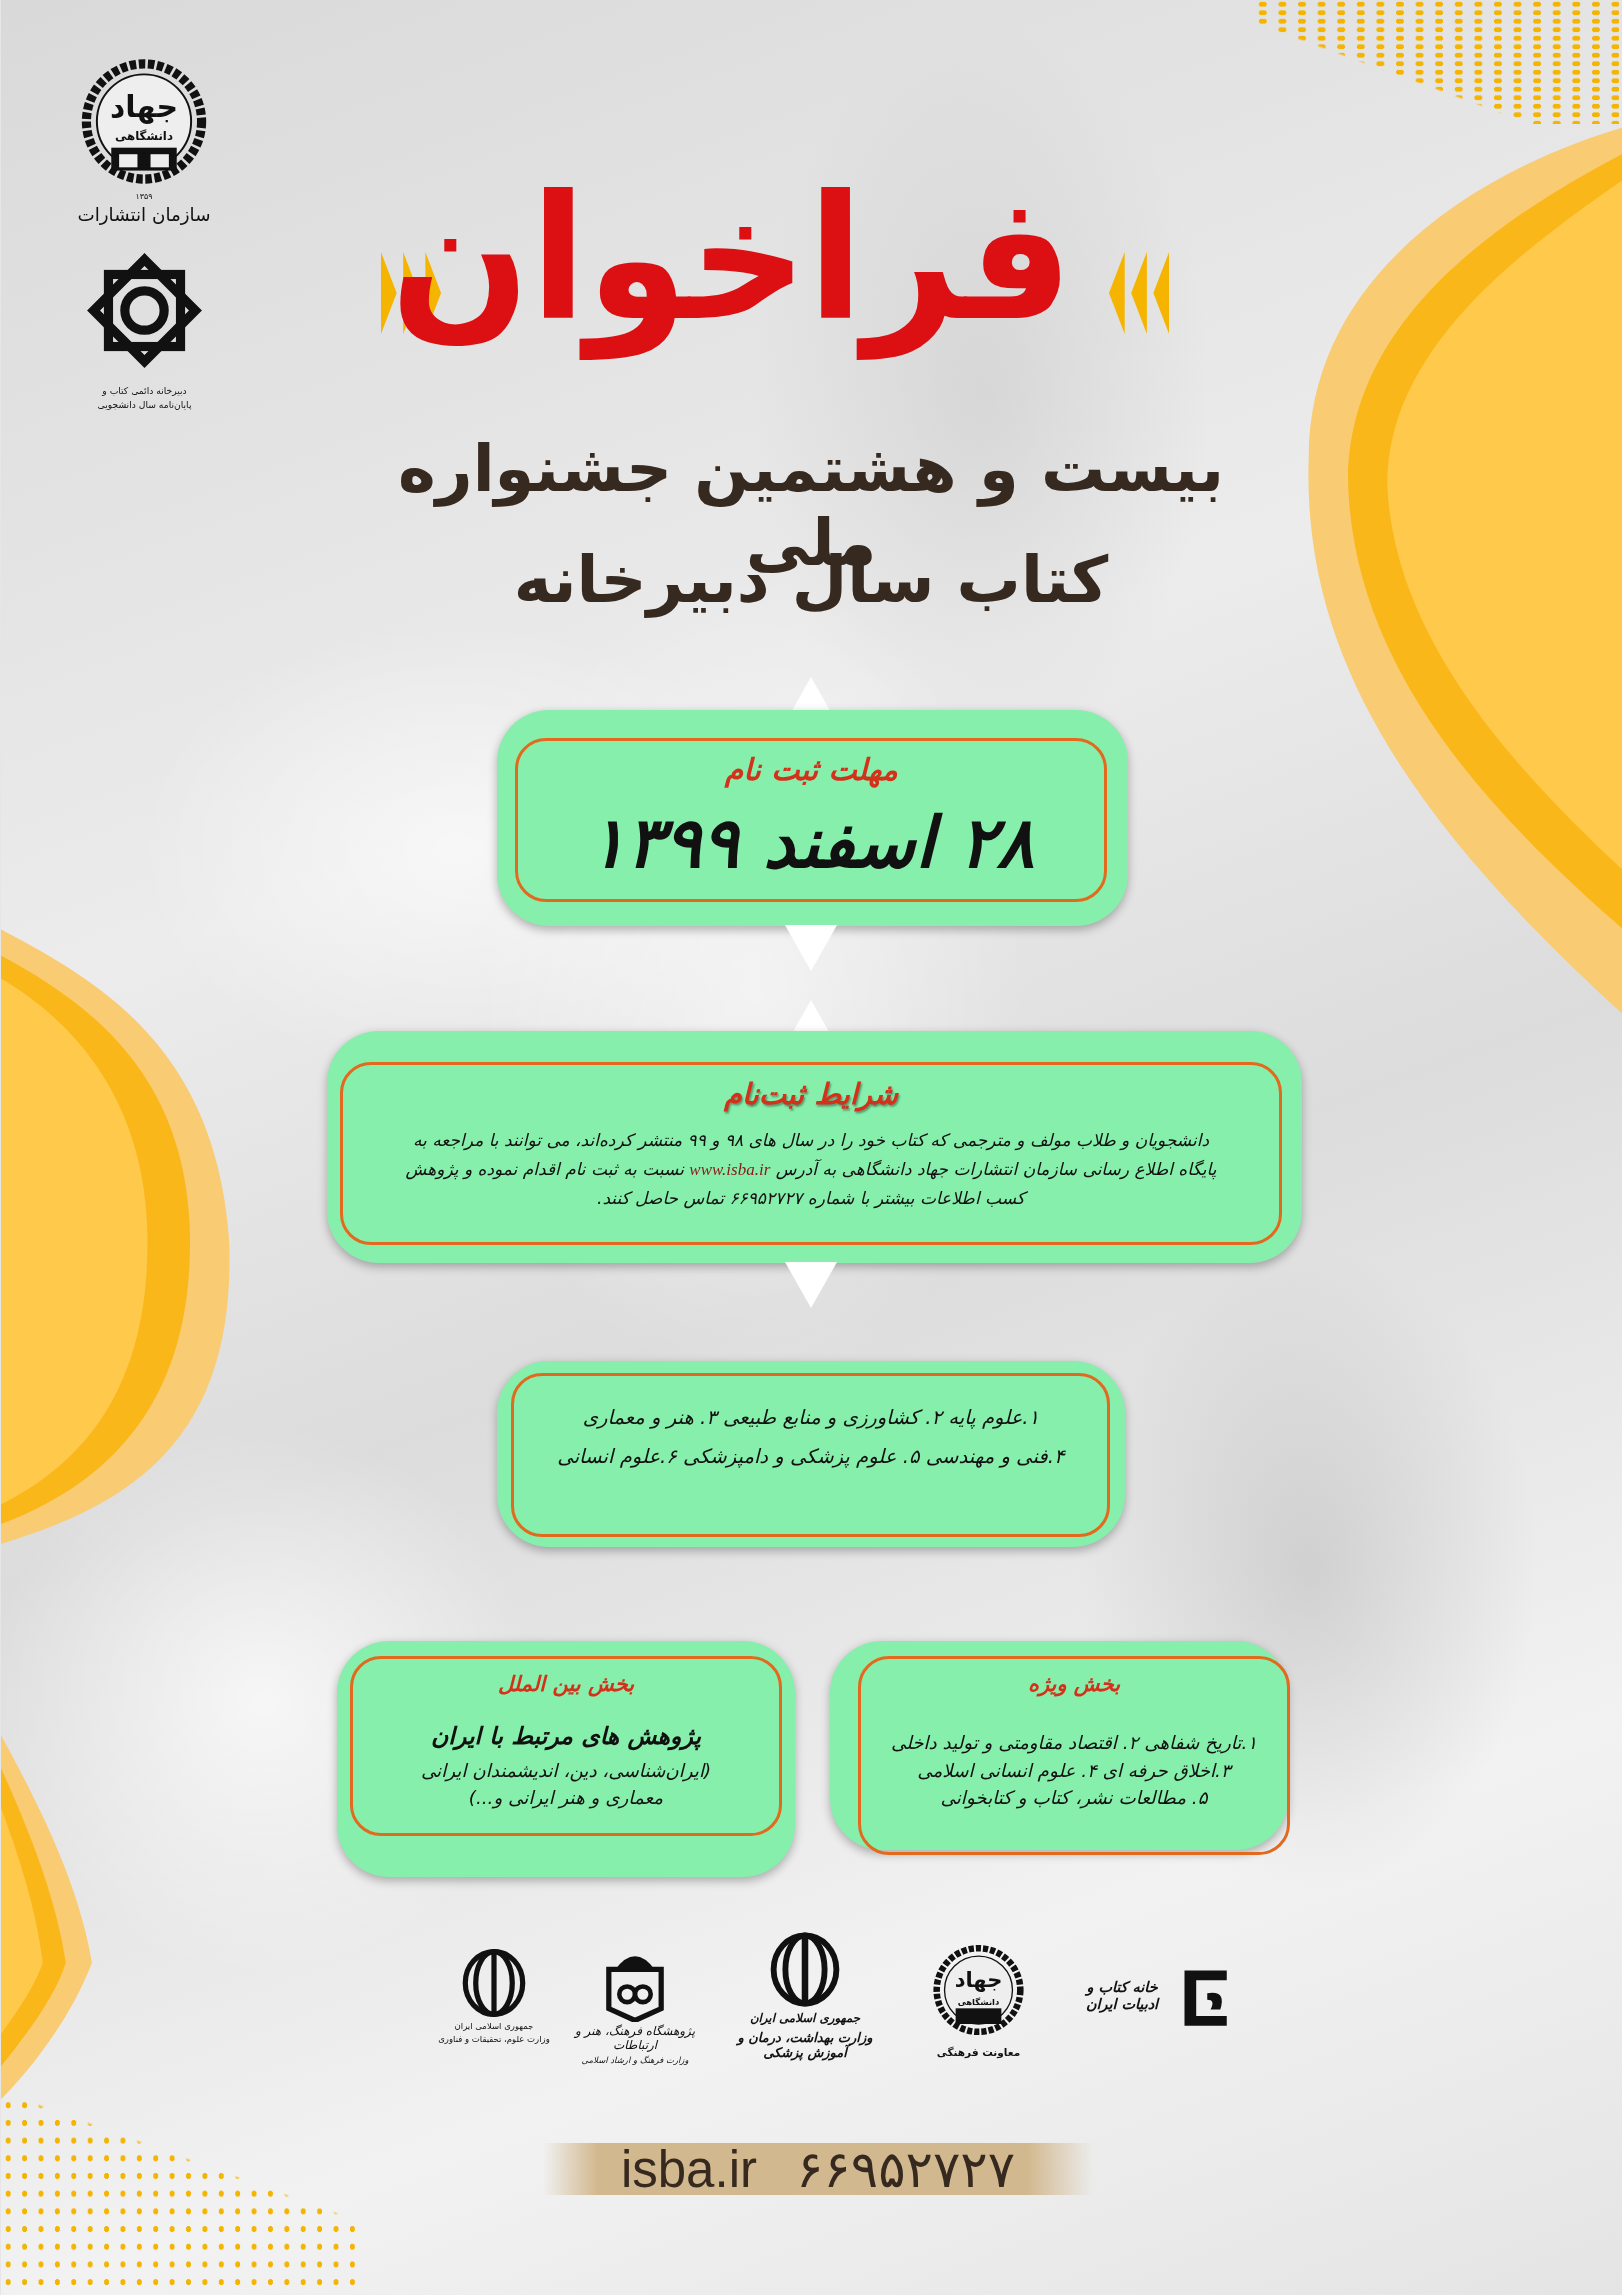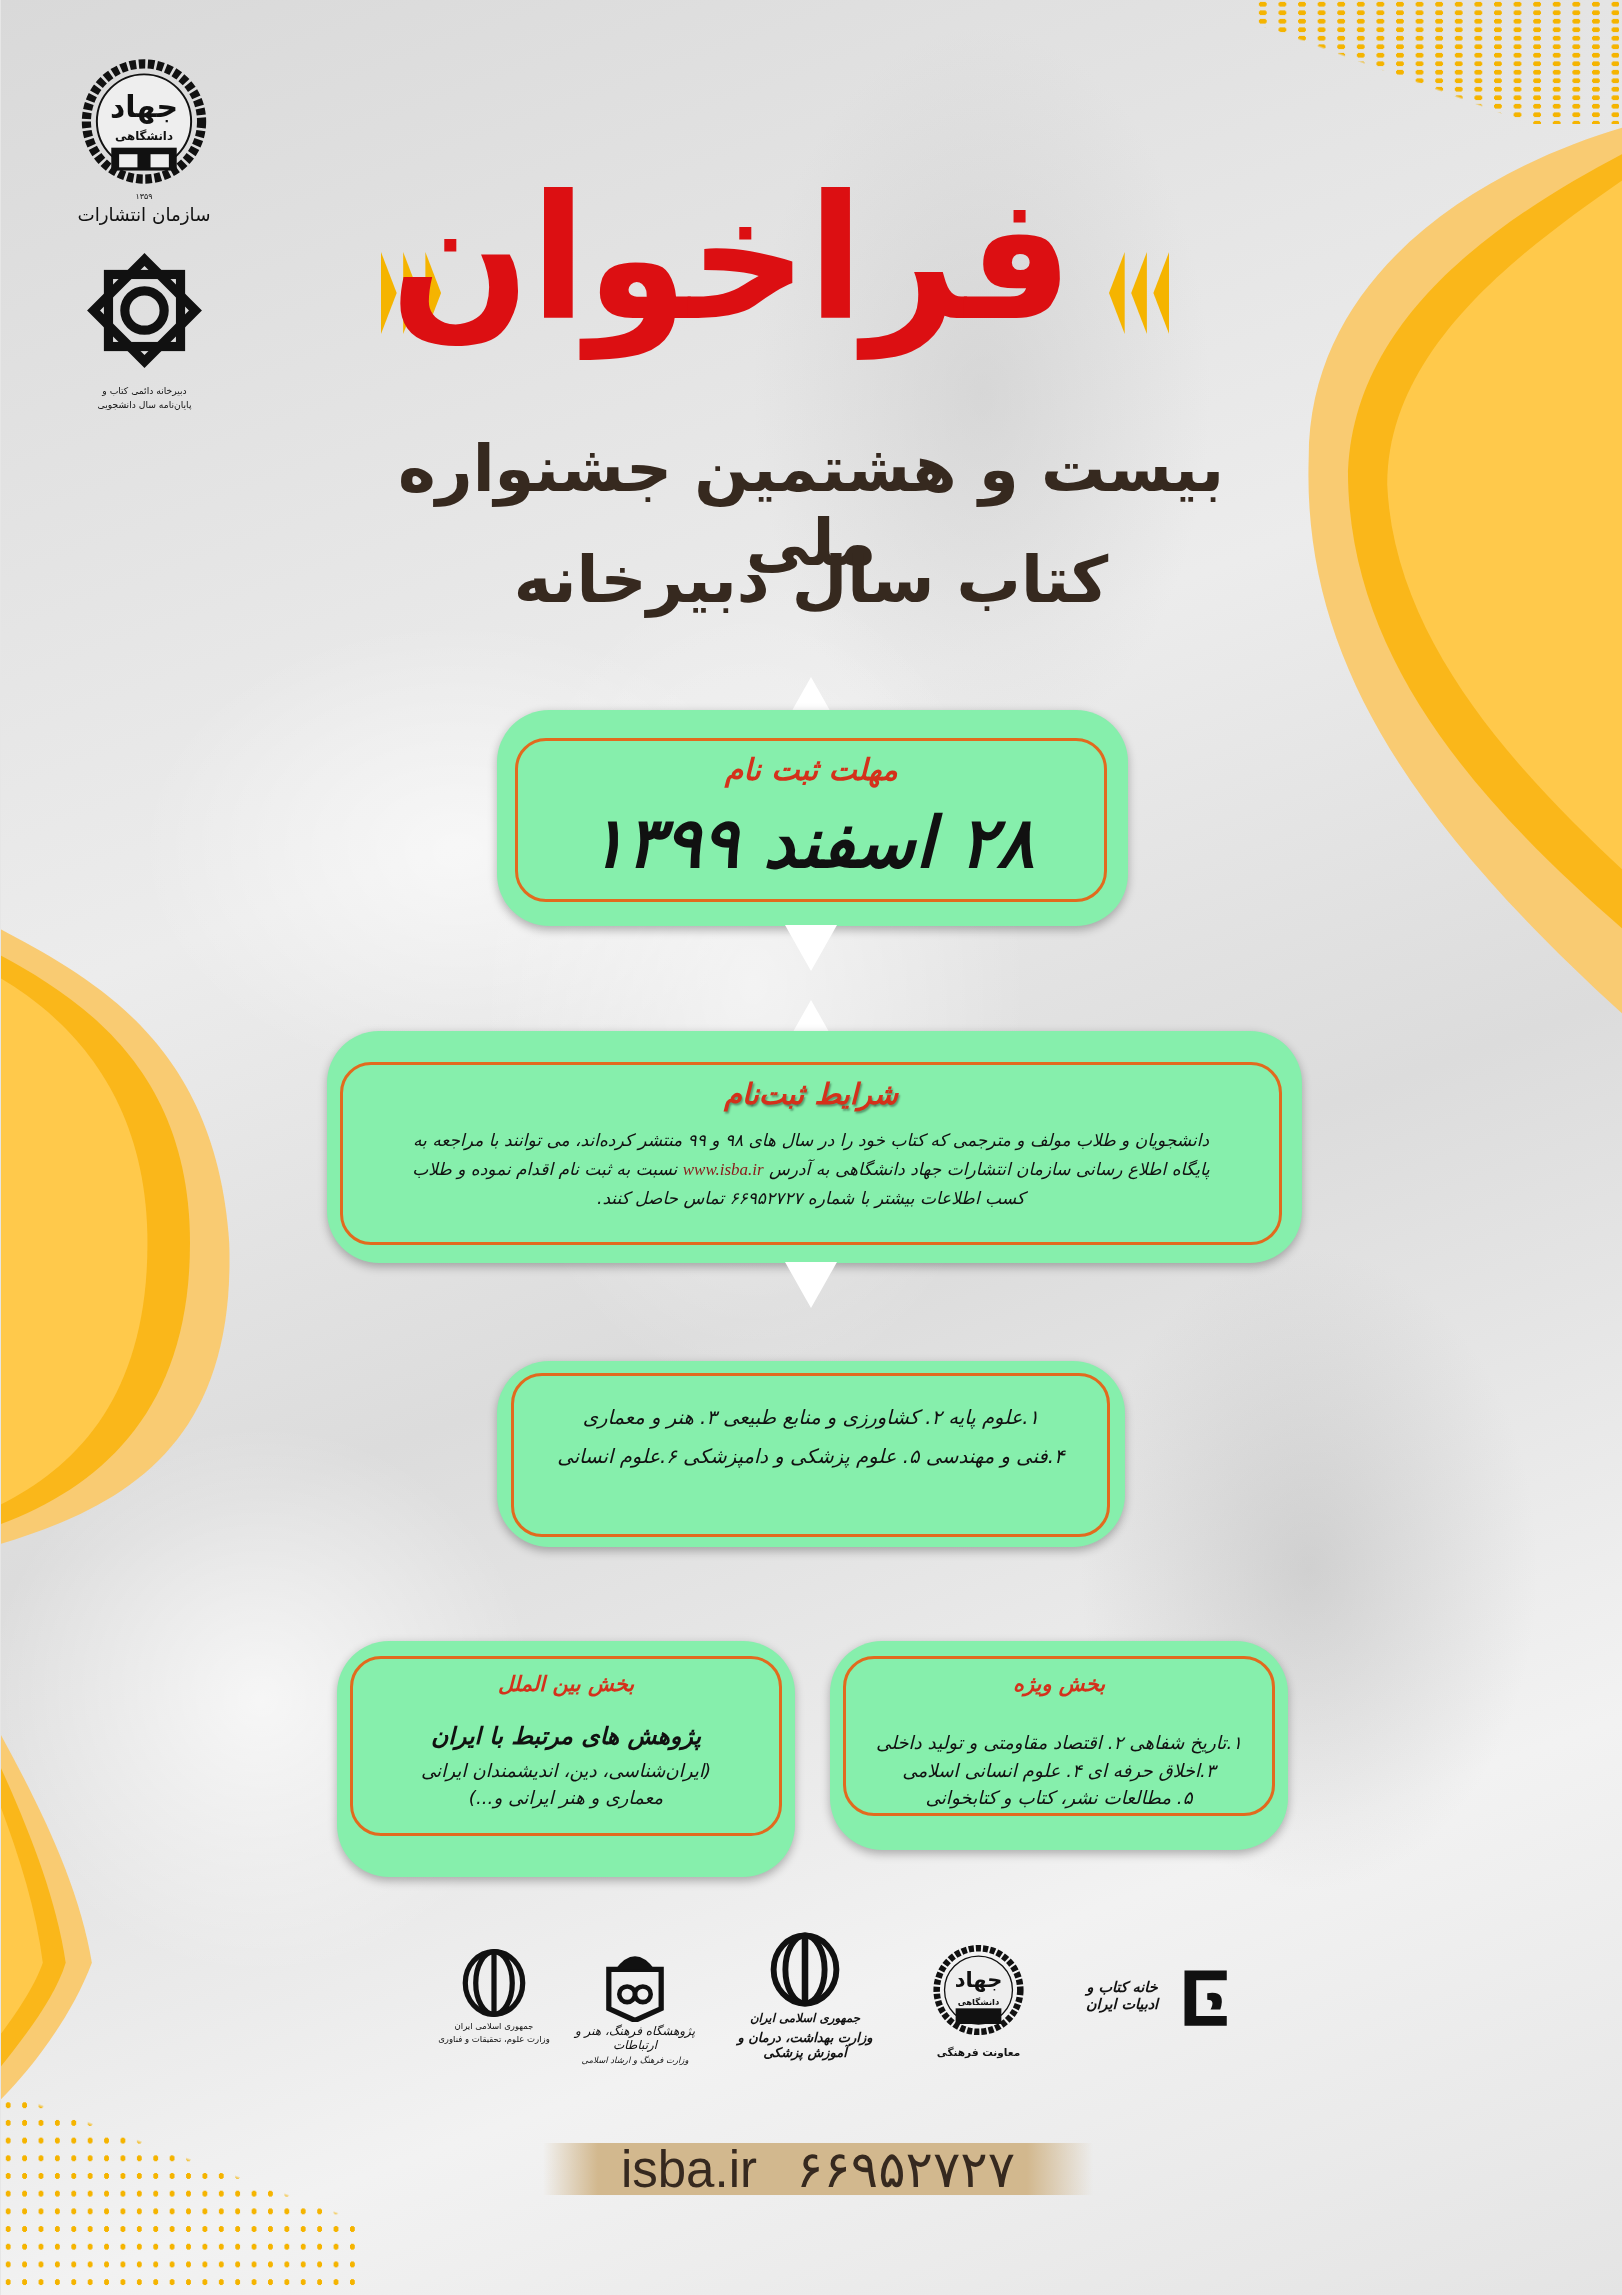--- a/index.html
+++ b/index.html
@@ -149,21 +149,21 @@
 
 <div class="pointer up" style="left:785px;top:1000px;"></div>
 <div class="bubble" style="left:327px;top:1031px;width:975px;height:232px;">
   <div class="inner" style="left:13px;top:31px;width:942px;height:183px;">
     <div class="h-red" style="font-size:29px;margin-top:11.8px;text-shadow:1.3px 2px 2px rgba(0,0,0,0.35);">شرایط ثبت‌نام</div>
     <div class="body-t" style="font-size:17px;margin-top:15.7px;line-height:29px;padding:0 11.8px;">
       <div>دانشجویان و طلاب مولف و مترجمی که کتاب خود را در سال های ۹۸ و ۹۹  منتشر کرده‌اند، می توانند با مراجعه به</div>
       <div>
         <span>پایگاه اطلاع رسانی سازمان انتشارات جهاد دانشگاهی به آدرس</span>
         <span class="link-red">www.isba.ir</span>
-        <span>نسبت به ثبت نام اقدام نموده و طلاب</span>
+        <span>نسبت به ثبت نام اقدام نموده و پژوهش</span>
       </div>
       <div>کسب اطلاعات بیشتر با شماره ۶۶۹۵۲۷۲۷ تماس حاصل کنند.</div>
     </div>
   </div>
 </div>
 <div class="pointer down" style="left:785px;top:1262px;"></div>
 
 <div class="bubble" style="left:497px;top:1361px;width:628px;height:186px;">
   <div class="inner" style="left:14.4px;top:11.8px;width:599px;height:164px;">
     <div class="body-t" style="font-size:19.6px;margin-top:22px;line-height:39px;">
@@ -178,21 +178,21 @@
     <div class="h-red" style="font-size:21px;margin-top:13px;">بخش بین الملل</div>
     <div class="body-t" style="font-size:23.6px;font-weight:bold;margin-top:26px;">پژوهش های مرتبط با ایران</div>
     <div class="body-t" style="font-size:18.3px;margin-top:6.5px;line-height:27.5px;">
       <div>(ایران‌شناسی، دین، اندیشمندان ایرانی</div>
       <div>معماری و هنر ایرانی و...)</div>
     </div>
   </div>
 </div>
 
 <div class="bubble" style="left:830px;top:1641px;width:458px;height:209px;">
-  <div class="inner" style="left:13px;top:15px;width:432px;height:160px;">
+  <div class="inner" style="left:28px;top:15px;width:432px;height:199px;">
     <div class="h-red" style="font-size:21px;margin-top:13px;">بخش ویژه</div>
     <div class="body-t" style="font-size:18.3px;margin-top:33px;line-height:27.5px;">
       <div>۱.تاریخ شفاهی ۲. اقتصاد مقاومتی و تولید داخلی</div>
       <div>۳.اخلاق حرفه ای ۴. علوم انسانی اسلامی</div>
       <div>۵. مطالعات نشر، کتاب و کتابخوانی</div>
     </div>
   </div>
 </div>
 
 <div class="abs" style="left:432px;top:1947px;width:124px;">

